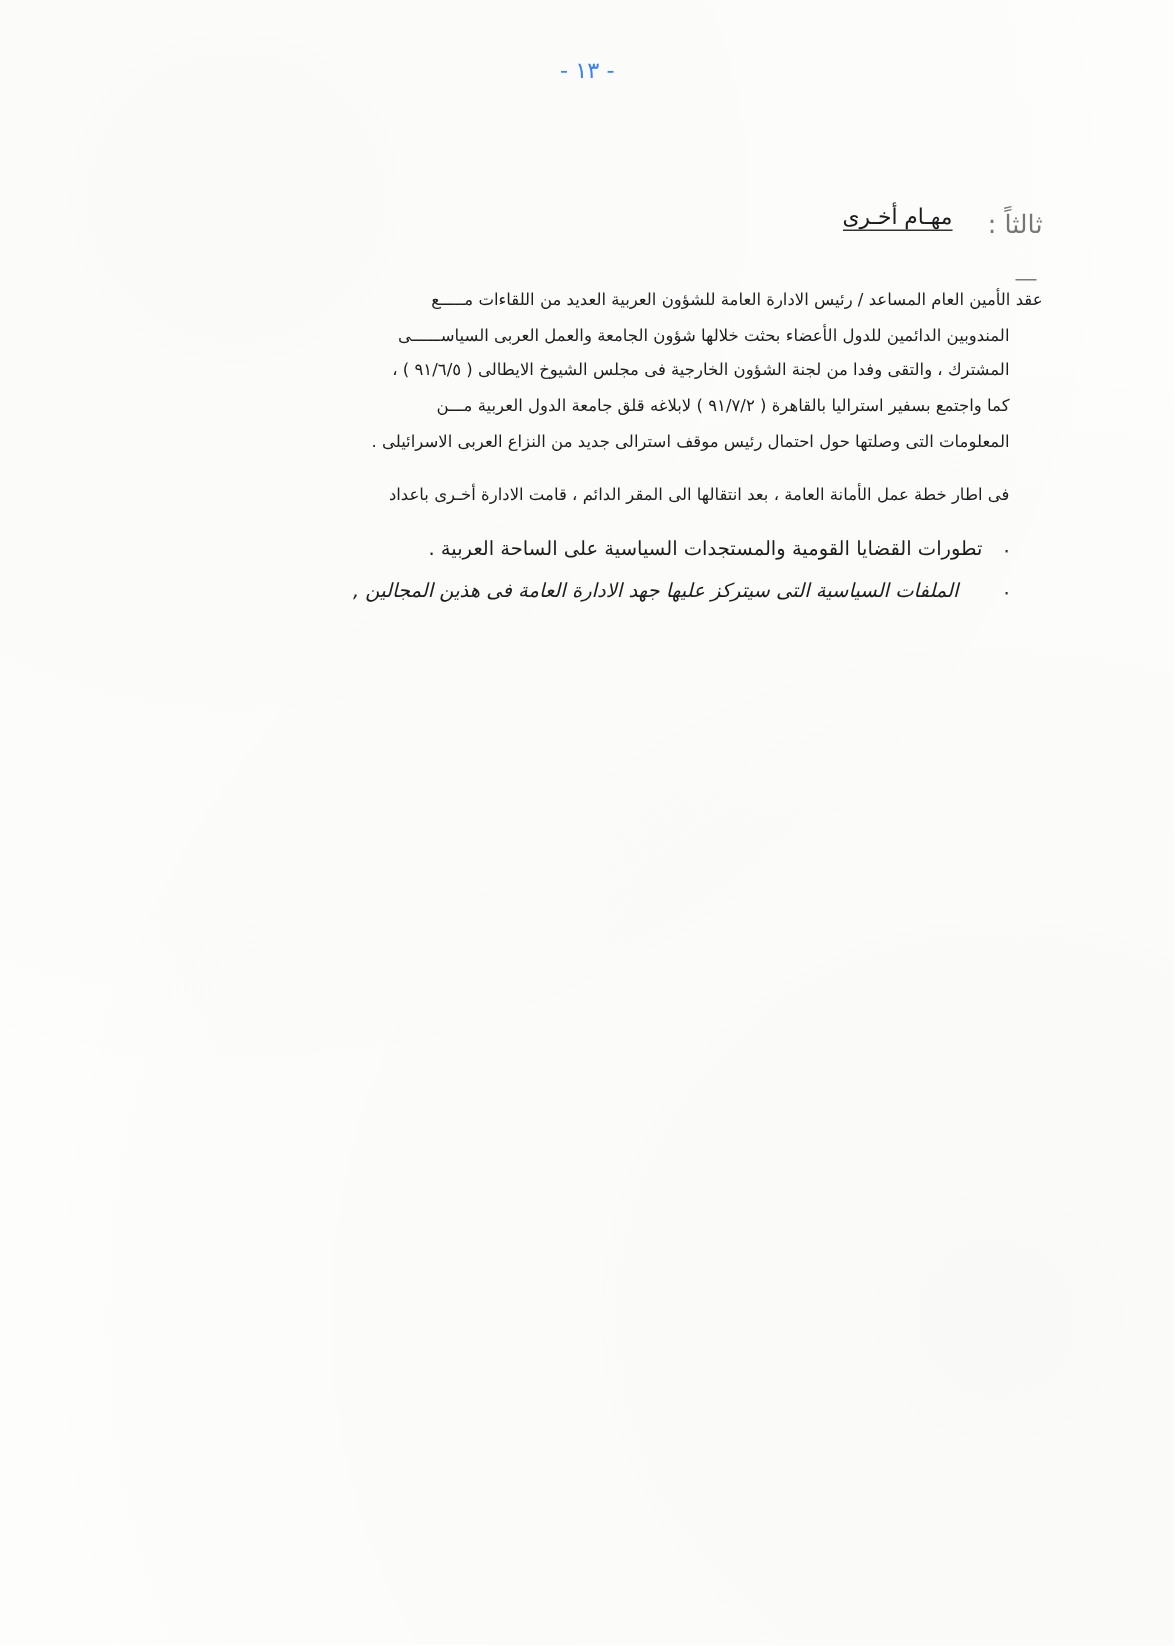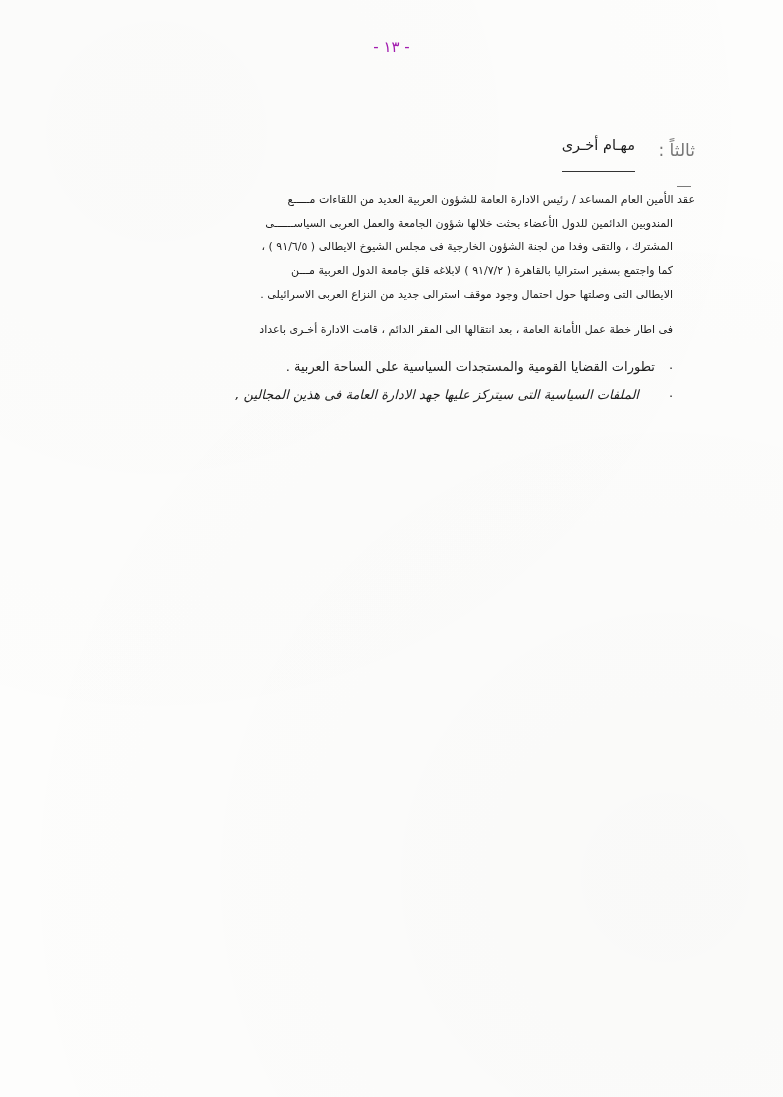--- a/index.html
+++ b/index.html
@@ -32,21 +32,21 @@
   }
 
   .page-number {
     position: absolute;
     top: 38px;
     left: 0;
     right: 0;
     text-align: center;
     font-size: 15px;
     letter-spacing: 2px;
-    color: #a21caf;
+    color: #3b82f6;
   }
 
   .content {
     position: absolute;
     top: 140px;
     right: 88px;
     left: 88px;
     direction: rtl;
     text-align: right;
   }
@@ -70,21 +70,21 @@
     opacity: 0.75;
     letter-spacing: 0.5px;
   }
   .heading-title {
     position: absolute;
     right: 60px;
     top: -3px;
     font-size: 14.5px;
     color: #1b1b1b;
     border-bottom: 1px solid #333;
-    padding-bottom: 18px;
+    padding-bottom: 0;
     letter-spacing: 0.5px;
   }
   .margin-dash {
     position: absolute;
     right: 4px;
     top: 46px;
     width: 14px;
     height: 1px;
     background: #7a7a7a;
   }
@@ -156,21 +156,21 @@
       <span class="heading-label">ثالثاً :</span>
       <span class="heading-title">مهـام أخـرى</span>
     </div>
     <div class="margin-dash"></div>
 
     <p class="para block">
       <span class="line">عقد الأمين العام المساعد / رئيس الادارة العامة للشؤون العربية العديد من اللقاءات مـــــع</span>
       <span class="line indent-1">المندوبين الدائمين للدول الأعضاء بحثت خلالها شؤون الجامعة والعمل العربى السياســــــى</span>
       <span class="line indent-1">المشترك ، والتقى وفدا من لجنة الشؤون الخارجية فى مجلس الشيوخ الايطالى ( ٩١/٦/٥ ) ،</span>
       <span class="line indent-1">كما واجتمع بسفير استراليا بالقاهرة ( ٩١/٧/٢ ) لابلاغه قلق جامعة الدول العربية مـــن</span>
-      <span class="line indent-1">الايطالى التى وصلتها حول احتمال وجود موقف استرالى جديد من النزاع العربى الاسرائيلى .</span>
+      <span class="line indent-1">المعلومات التى وصلتها حول احتمال رئيس موقف استرالى جديد من النزاع العربى الاسرائيلى .</span>
     </p>
 
     <p class="para block">
       <span class="line indent-1">فى اطار خطة عمل الأمانة العامة ، بعد انتقالها الى المقر الدائم ، قامت الادارة أخـرى باعداد</span>
     </p>
 
     <ul class="bullets">
       <li class="bullet-item">
         <span class="bullet-dot">·</span>
         <span class="bullet-text">

